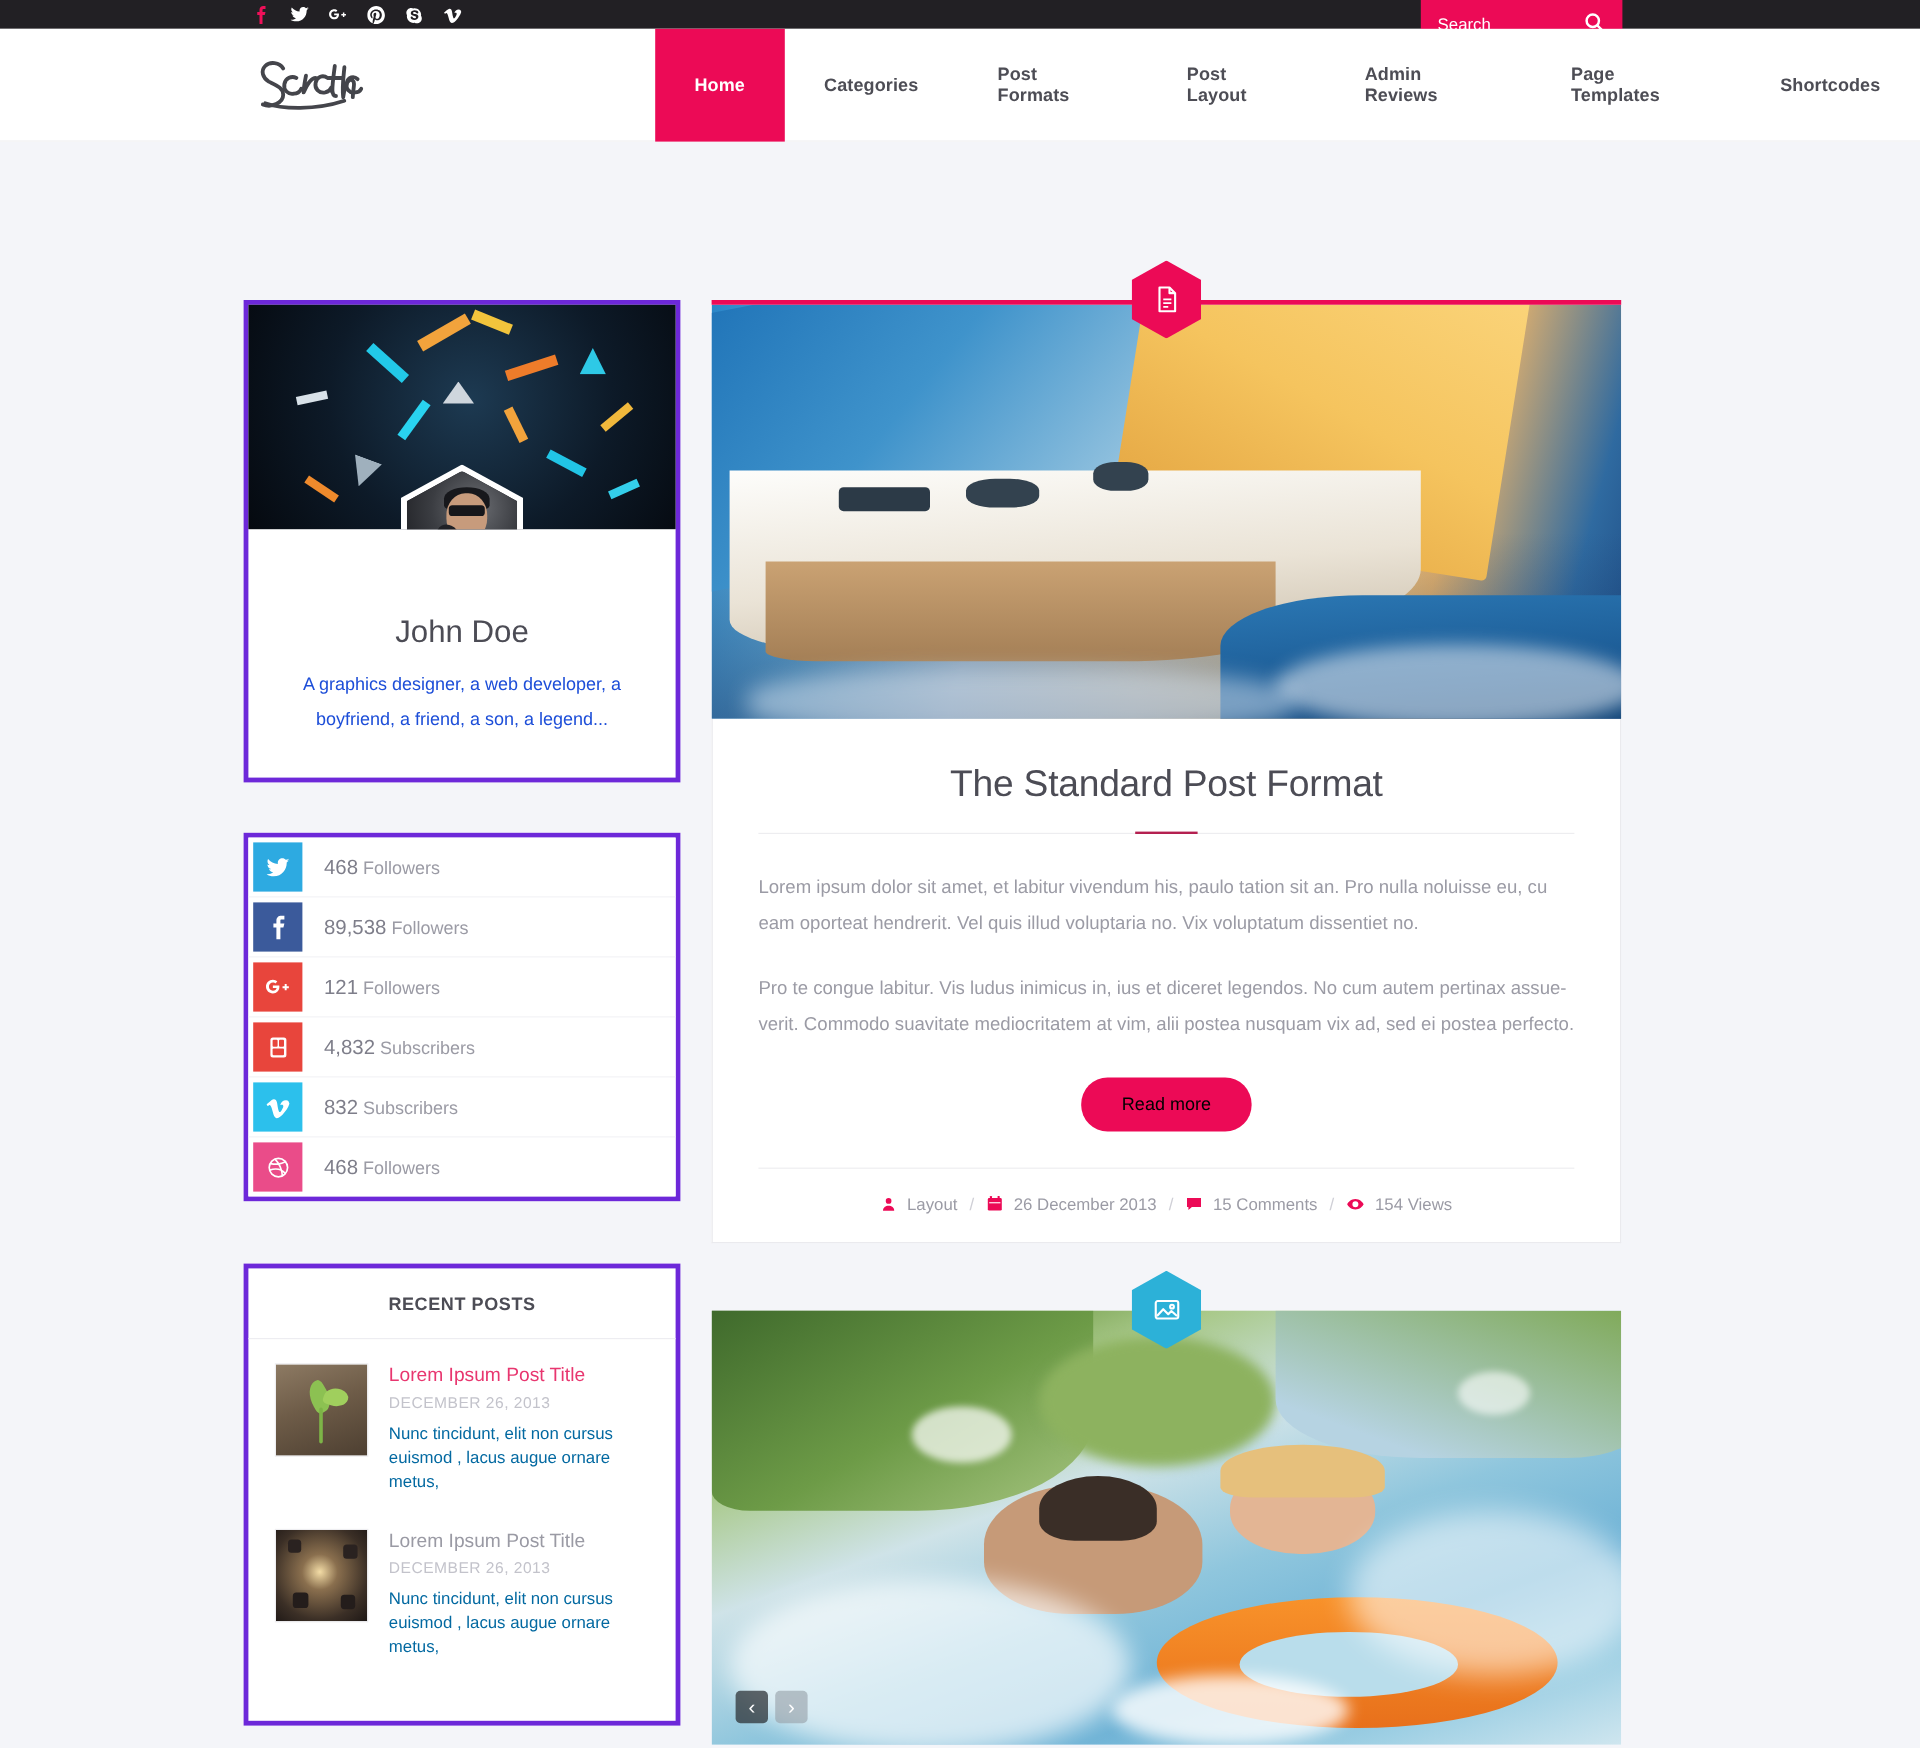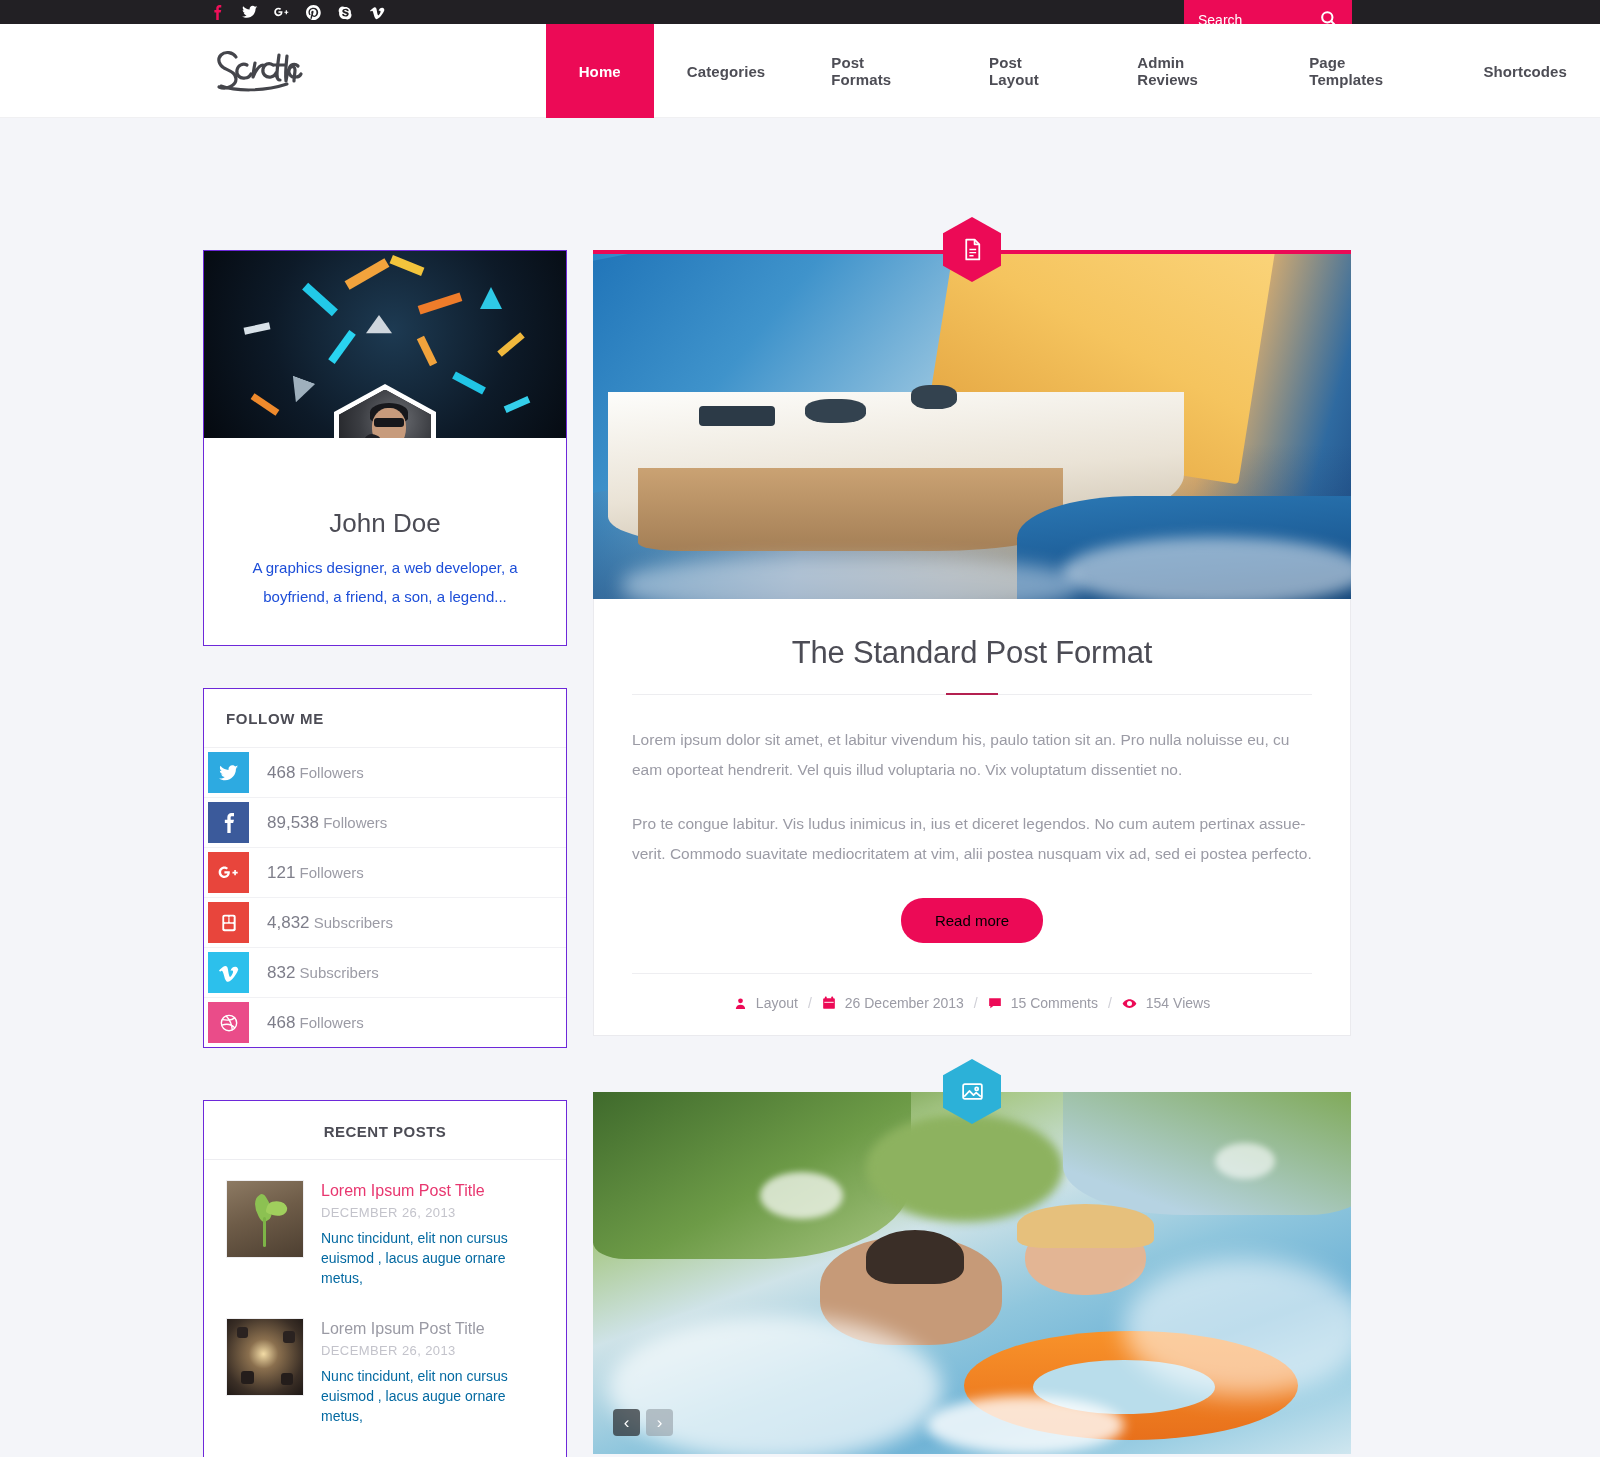--- a/index.html
+++ b/index.html
@@ -107,21 +107,21 @@
     display: flex;
     gap: 26px;
     padding-top: 132px;
     align-items: flex-start;
   }
   .sidebar { width: 364px; flex: none; }
   .content { width: 758px; flex: none; }
 
   .card {
     background: #ffffff;
-    border: 1px solid #6d28d9;
+    border: 4px solid #6d28d9;
     margin-bottom: 52px;
   }
 
   
   .author-cover {
     height: 187px;
     position: relative;
     background: radial-gradient(circle at 52% 42%, #1d3a52 0%, #0d1a28 55%, #05090f 100%);
     overflow: hidden;
   }
@@ -511,23 +511,20 @@
           </div>
         </div>
       </div>
       <div class="author-body">
         <h3 class="author-name">John Doe</h3>
         <p class="author-desc">A graphics designer, a web developer, a boyfriend, a friend, a son, a legend...</p>
       </div>
     </div>
 
     <div class="card">
-      <div class="widget-head">
-        <div class="widget-title">FOLLOW ME</div>
-      </div>
 
       <div class="follow-row">
         <span class="fsoc" style="background:#2daae1;">
           <svg width="20" height="20" viewBox="0 0 24 24" fill="currentColor">
               <path d="M23 4.9c-.8.4-1.7.6-2.6.8 1-.6 1.7-1.5 2-2.6-.9.5-1.9.9-3 1.1-.8-.9-2-1.5-3.4-1.5-2.6 0-4.6 2.1-4.6 4.6 0 .4 0 .7.1 1.1C7.6 8.2 4 6.3 1.7 3.4c-.4.7-.6 1.5-.6 2.3 0 1.6.8 3 2 3.8-.7 0-1.5-.2-2.1-.6 0 2.2 1.6 4.1 3.7 4.5-.4.1-.8.2-1.2.2-.3 0-.6 0-.9-.1.6 1.8 2.3 3.2 4.3 3.2-1.6 1.2-3.5 2-5.7 2-.4 0-.7 0-1.1-.1 2 1.3 4.5 2.1 7.1 2.1 8.5 0 13.1-7 13.1-13.1v-.6c.9-.7 1.7-1.5 2.3-2.4z"></path>
             </svg>
         </span>
         <span class="follow-text"><span class="follow-count">468</span> <span>Followers</span></span>
       </div>
 

